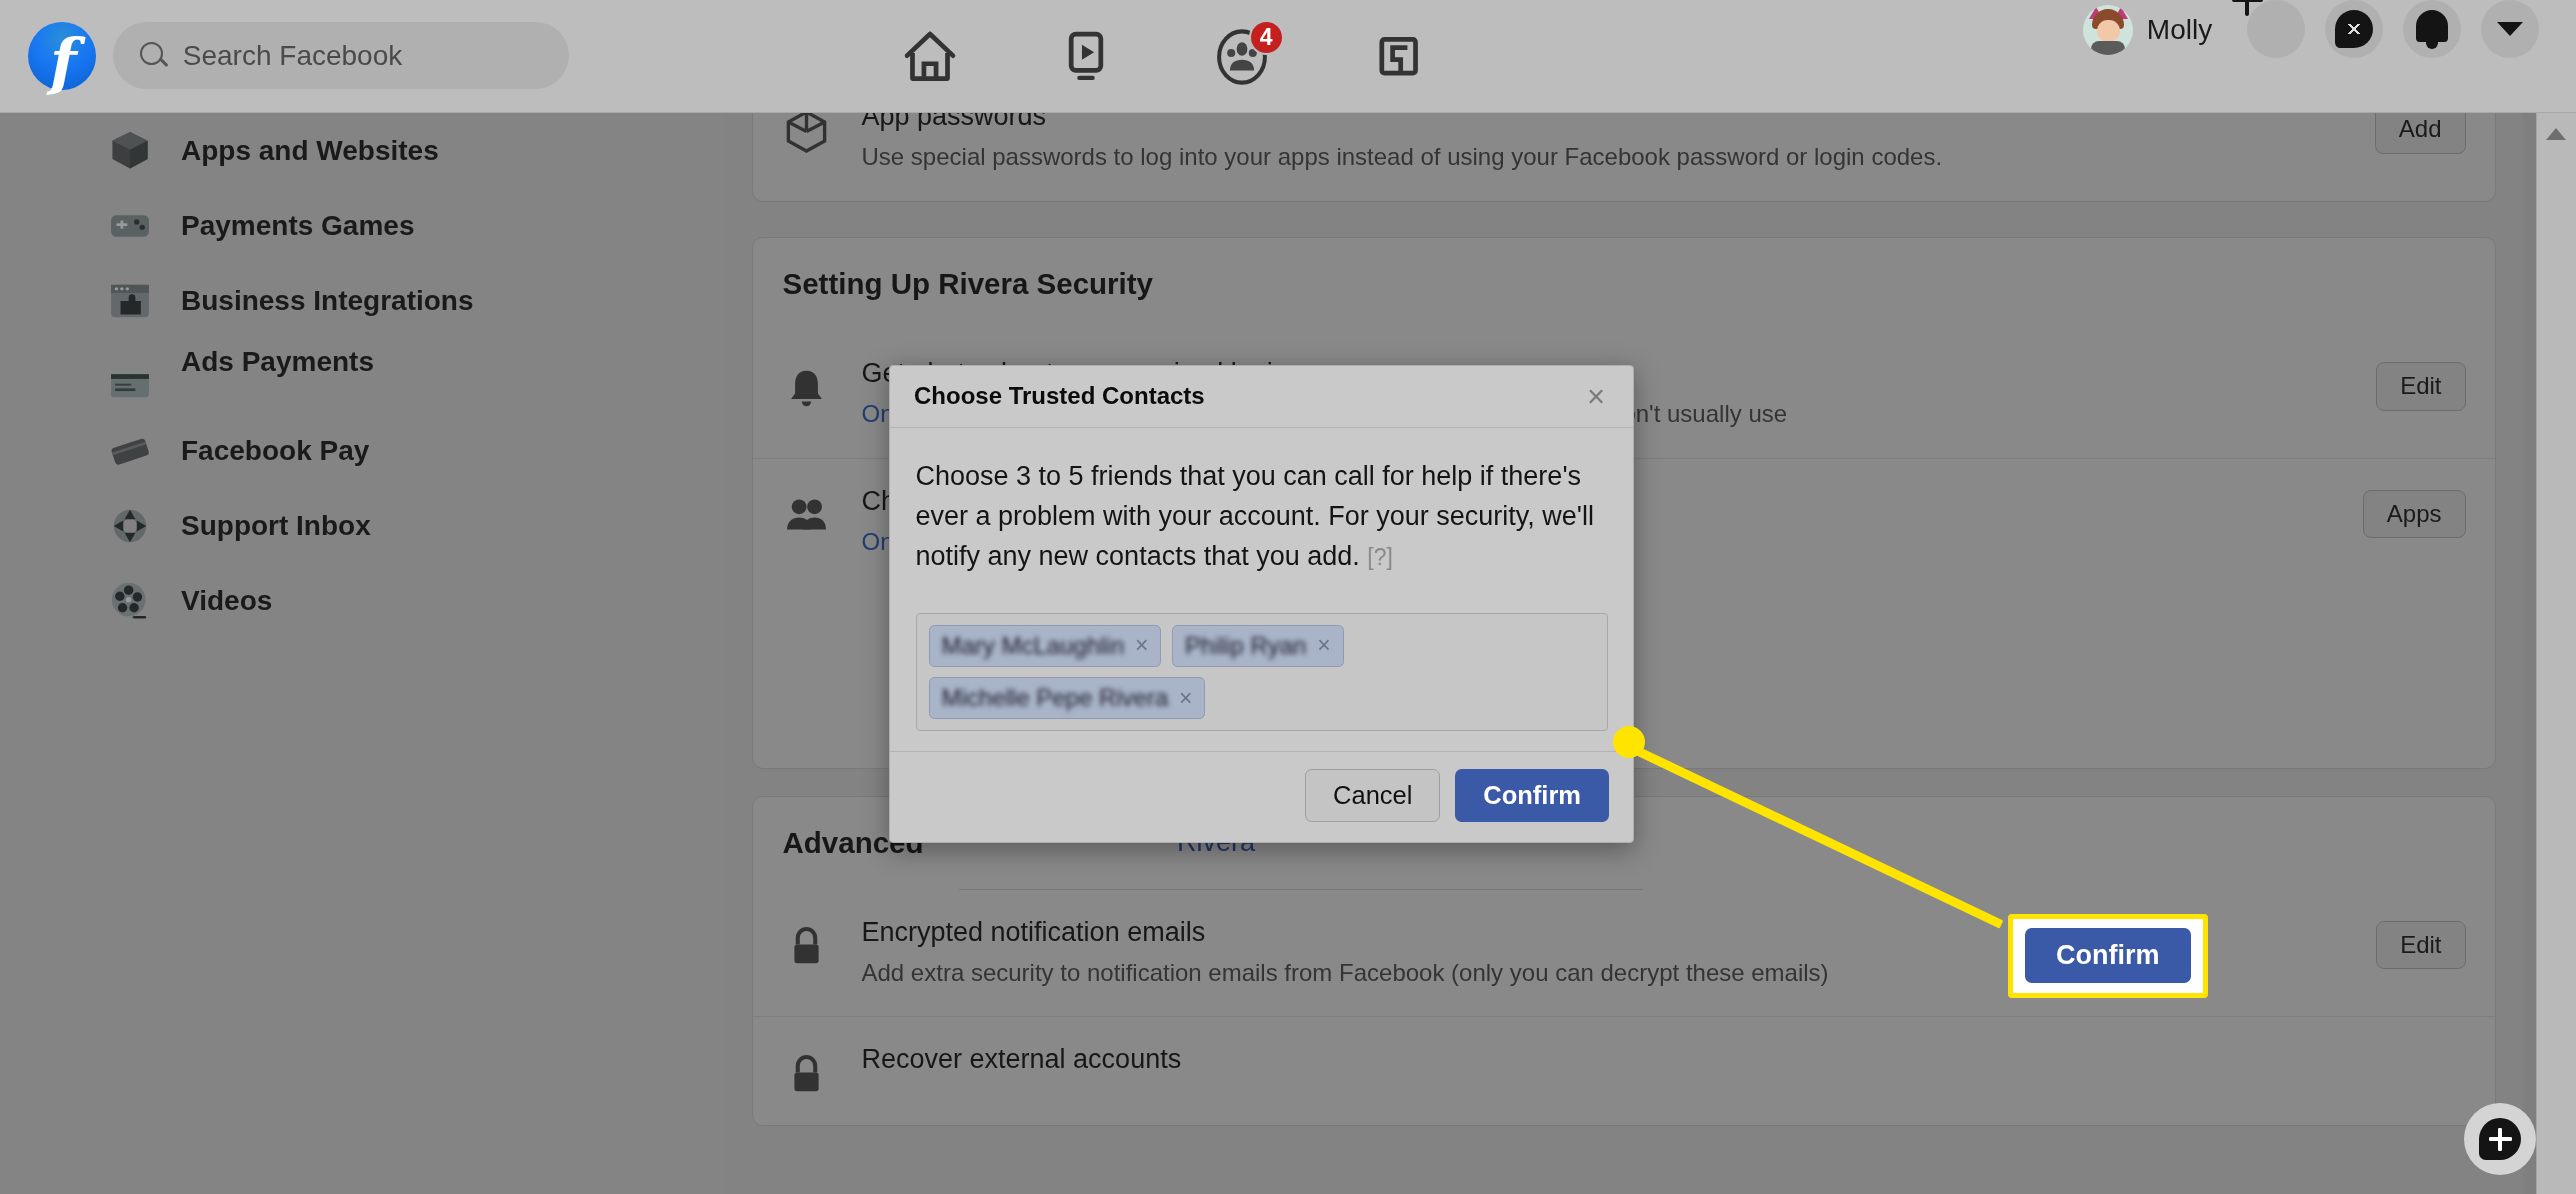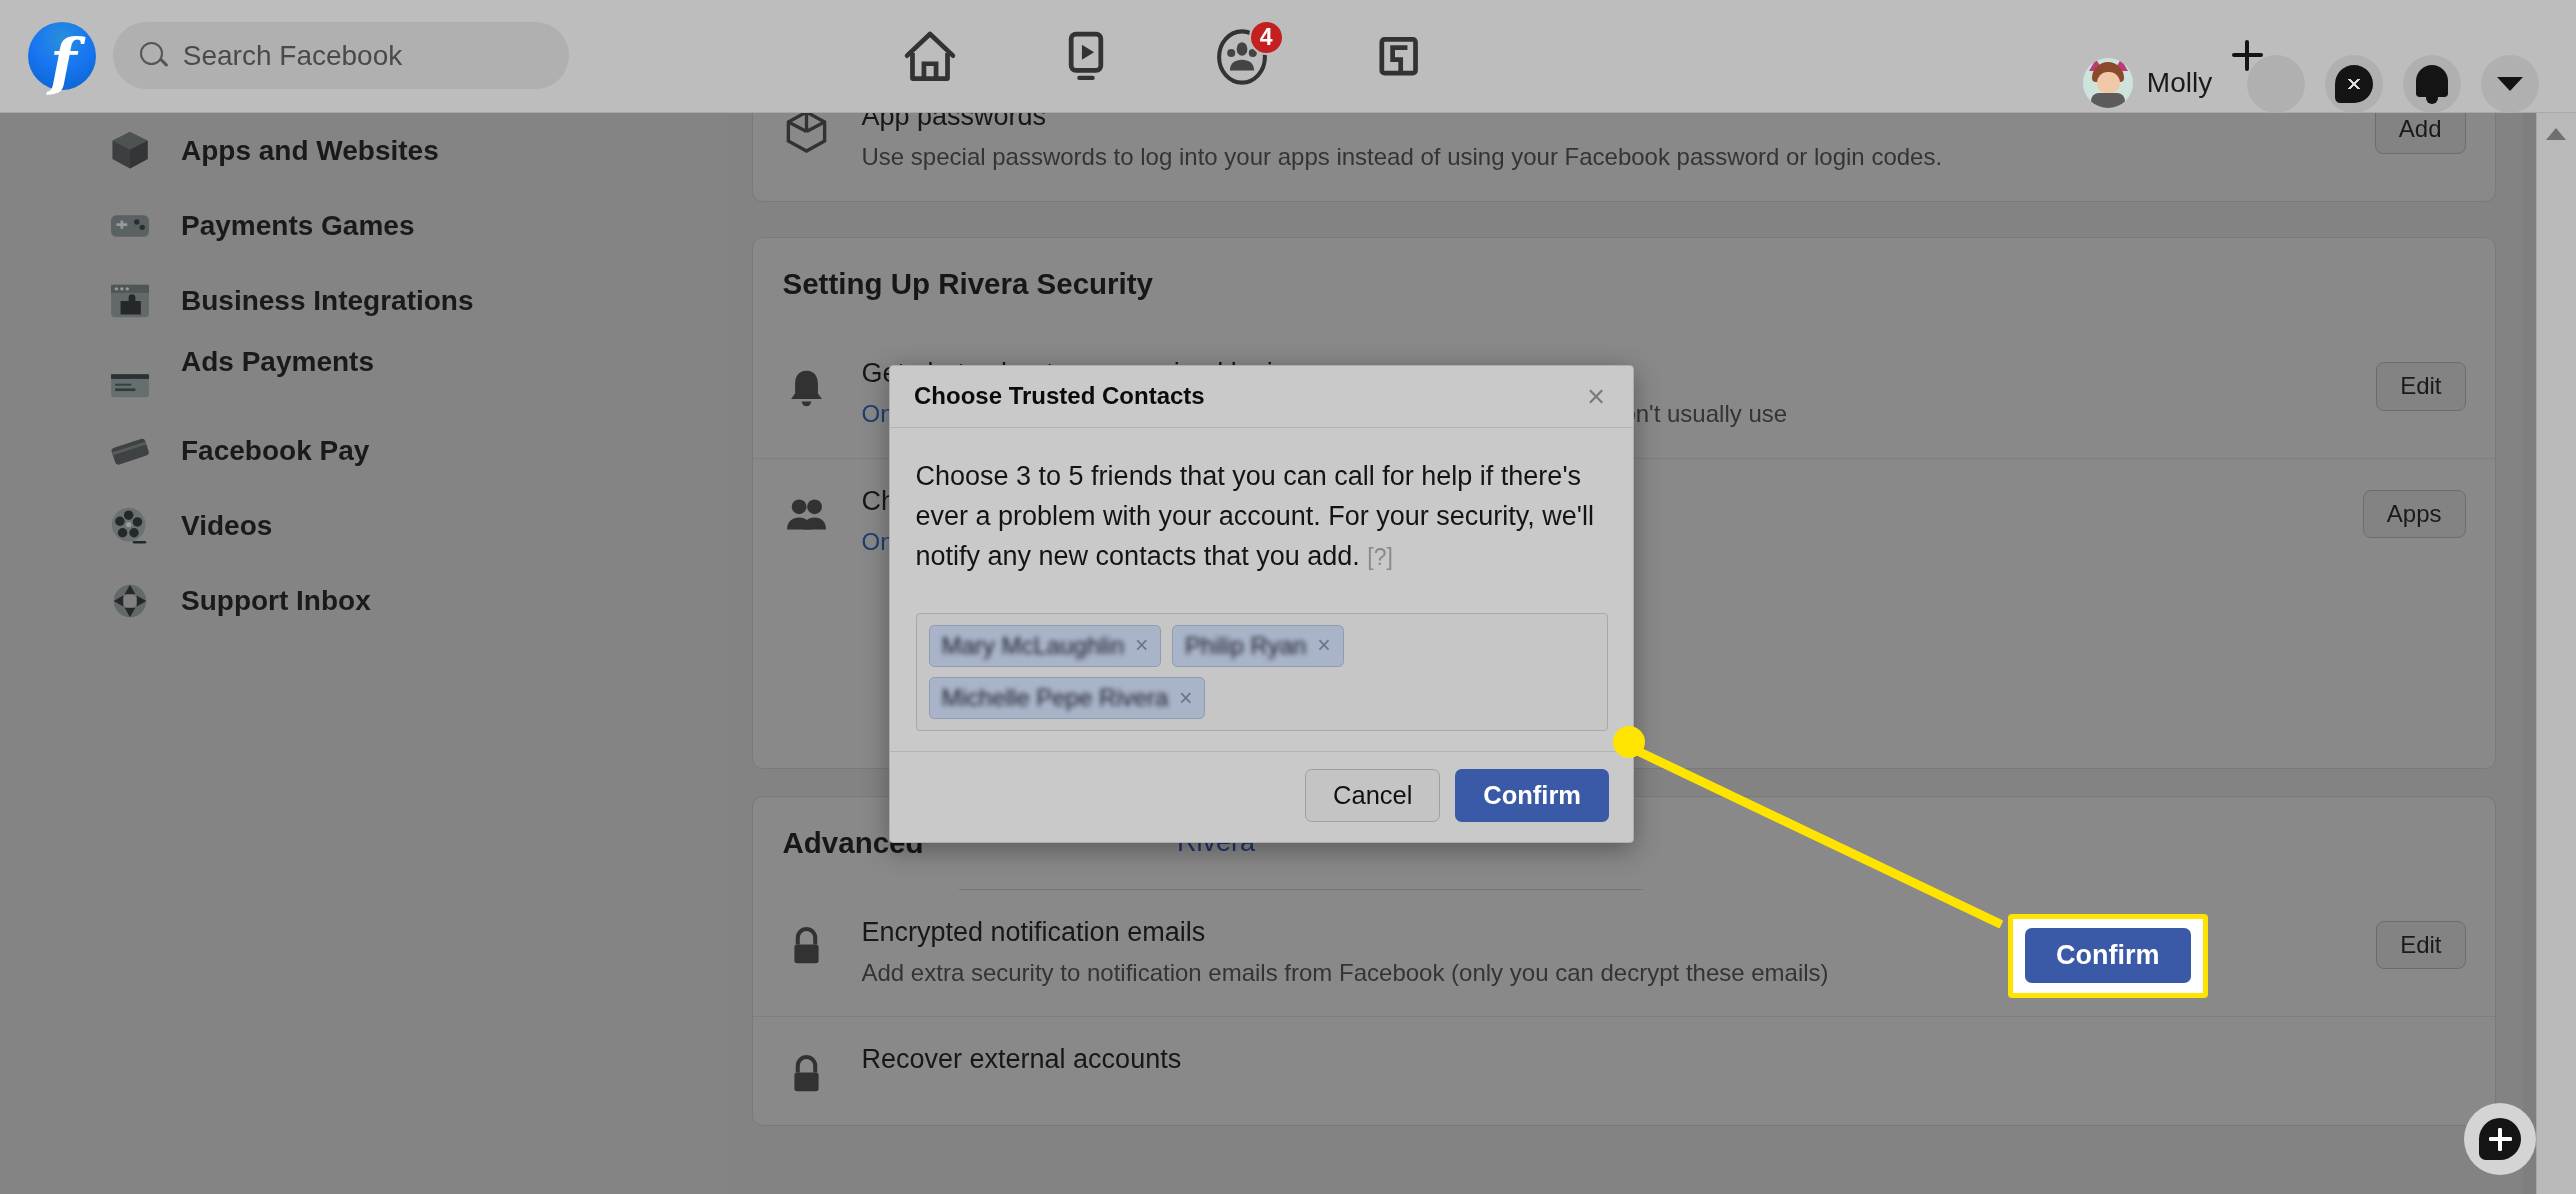--- a/index.html
+++ b/index.html
@@ -52,21 +52,21 @@
   .nav-ico { width: 62px; height: 62px; position: relative; cursor: pointer; }
 
   .nav-badge {
     position:absolute; right:-10.7px; top:-5.4px;
     min-width:35px; height:35px; padding:0 6.7px; border-radius:17.4px;
     background:#c42020; color:#fff; font-size:23px; font-weight:bold;
     display:flex; align-items:center; justify-content:center;
     border:2px solid #bdbdbd;
   }
 
-  .nav-right { position:absolute; right:37px; top:0; height:113px; display:flex; align-items:flex-end; gap:20px;}
+  .nav-right { position:absolute; right:37px; top:0; height:113px; display:flex; align-items:flex-start; gap:20px;}
   .profile-chip { display:flex; align-items:center; gap:13.4px; padding:5.4px 14.8px 5.4px 5.4px; border-radius:34px; cursor:pointer;}
   .avatar {
     width:50px; height:50px; border-radius:50%;
     background:#cfe3dd; position:relative; overflow:hidden; flex:none;
   }
   .avatar .hair { position:absolute; left:8.7px; top:4px; width:32px; height:20px; background:#8a4a2b; border-radius:16px 16px 4px 4px;}
   .avatar .ear-l { position:absolute; left:5.4px; top:1.3px; width:0;height:0;border-left:7.4px solid transparent;border-right:7.4px solid transparent;border-bottom:12px solid #c0397a;}
   .avatar .ear-r { position:absolute; right:5.4px; top:1.3px; width:0;height:0;border-left:7.4px solid transparent;border-right:7.4px solid transparent;border-bottom:12px solid #c0397a;}
   .avatar .face { position:absolute; left:13.4px; top:14.8px; width:23px; height:21.5px; background:#f2c9a8; border-radius:10.7px;}
   .avatar .body { position:absolute; left:8px; bottom:0; width:34px; height:14.8px; background:#5b5b5b; border-radius:8px 8px 0 0;}
@@ -368,45 +368,45 @@
               <rect x="8" y="22" width="52" height="26" rx="5" fill="#4f5557"></rect>
               <rect x="8" y="28" width="52" height="4" fill="#7b8284"></rect>
             </g>
           </svg>
       </span>
       <span class="side-label">Facebook Pay</span>
     </div>
     <div class="side-item">
       <span class="side-ico">
         <svg viewBox="0 0 68 68" width="46" height="46">
+            <circle cx="34" cy="34" r="24" fill="#8d9798"></circle>
+            <circle cx="34" cy="34" r="11" fill="#c2c2c2"></circle>
+            <path d="M34 10 l8 14 h-16 z" fill="#23282a"></path>
+            <path d="M34 58 l8 -14 h-16 z" fill="#23282a"></path>
+            <path d="M10 34 l14 -8 v16 z" fill="#23282a"></path>
+            <path d="M58 34 l-14 -8 v16 z" fill="#23282a"></path>
+          </svg>
+      </span>
+      <span class="side-label">Support Inbox</span>
+    </div>
+    <div class="side-item">
+      <span class="side-ico">
+        <svg viewBox="0 0 68 68" width="46" height="46">
             <circle cx="32" cy="32" r="25" fill="#9aa6a8"></circle>
             <circle cx="32" cy="32" r="4" fill="#e8eeee"></circle>
             <circle cx="32" cy="18" r="7" fill="#23282a"></circle>
             <circle cx="45" cy="28" r="7" fill="#23282a"></circle>
             <circle cx="40" cy="44" r="7" fill="#23282a"></circle>
             <circle cx="23" cy="44" r="7" fill="#23282a"></circle>
             <circle cx="19" cy="27" r="7" fill="#23282a"></circle>
             <rect x="38" y="56" width="20" height="4" rx="2" fill="#23282a"></rect>
           </svg>
       </span>
       <span class="side-label">Videos</span>
     </div>
-    <div class="side-item">
-      <span class="side-ico">
-        <svg viewBox="0 0 68 68" width="46" height="46">
-            <circle cx="34" cy="34" r="24" fill="#8d9798"></circle>
-            <circle cx="34" cy="34" r="11" fill="#c2c2c2"></circle>
-            <path d="M34 10 l8 14 h-16 z" fill="#23282a"></path>
-            <path d="M34 58 l8 -14 h-16 z" fill="#23282a"></path>
-            <path d="M10 34 l14 -8 v16 z" fill="#23282a"></path>
-            <path d="M58 34 l-14 -8 v16 z" fill="#23282a"></path>
-          </svg>
-      </span>
-      <span class="side-label">Support Inbox</span>
-    </div>
   </div>
 
   <div class="contacts-names">
     <div class="cn-col">
       <div>Mary</div>
       <div>McLaughlin</div>
     </div>
     <div class="cn-col">
       <div>Philip</div>
       <div>Ryan</div>

